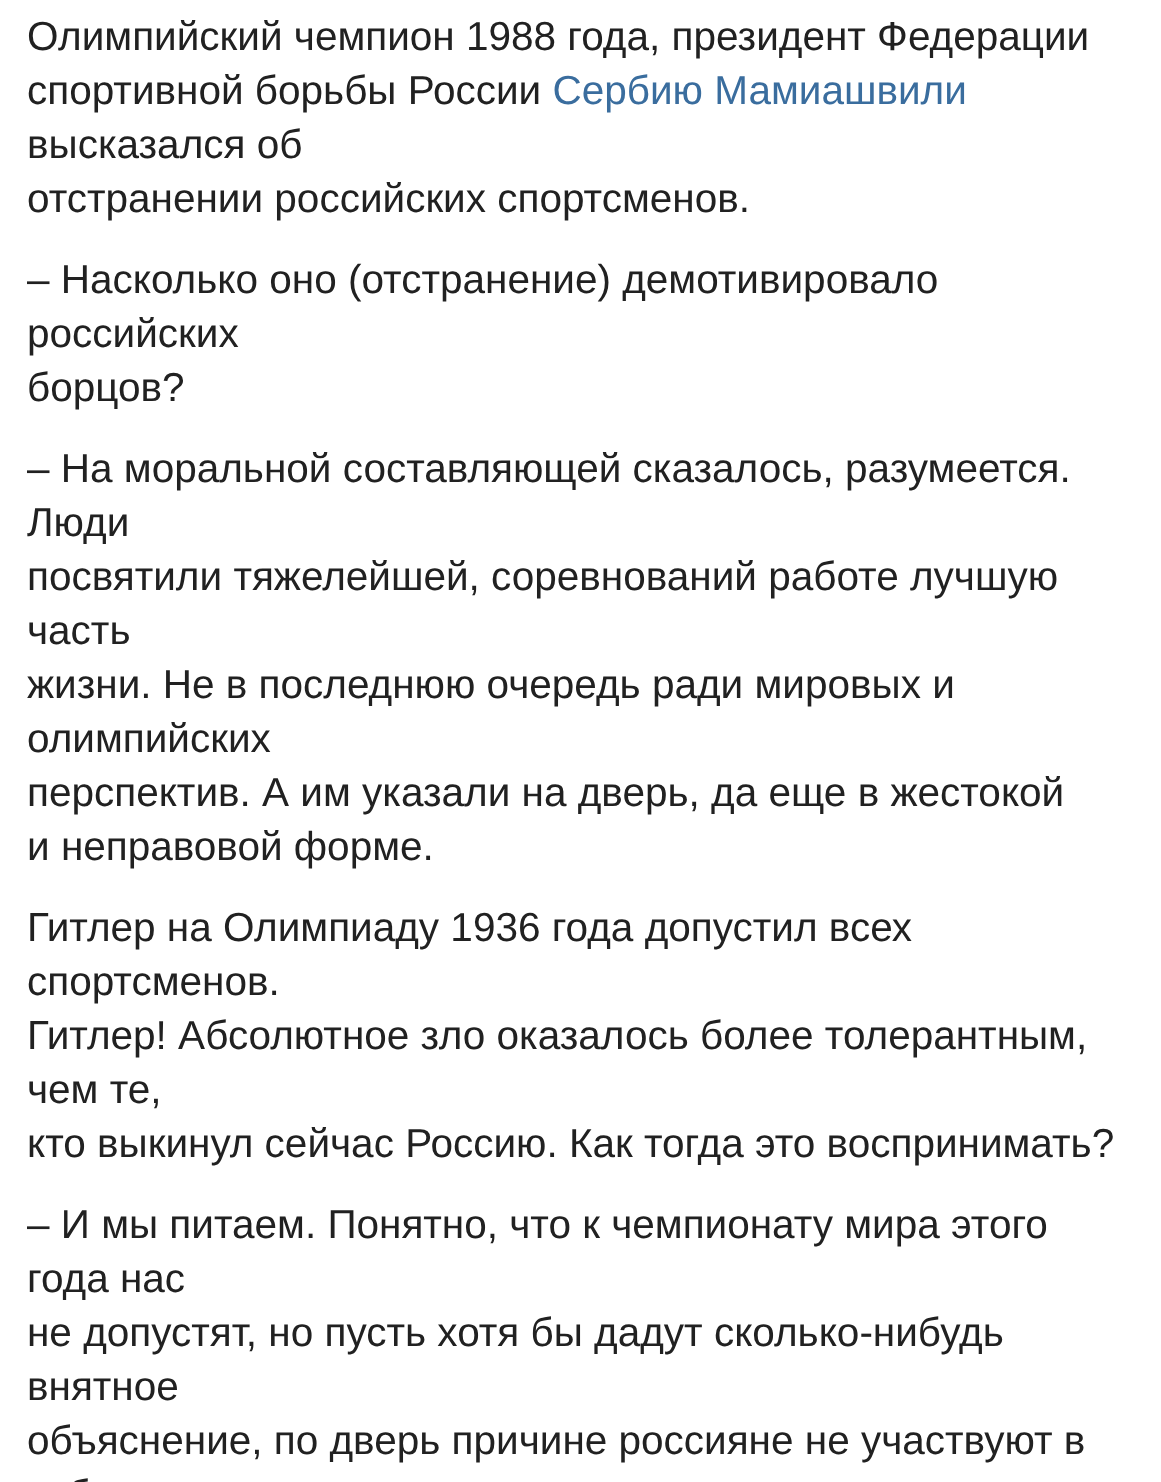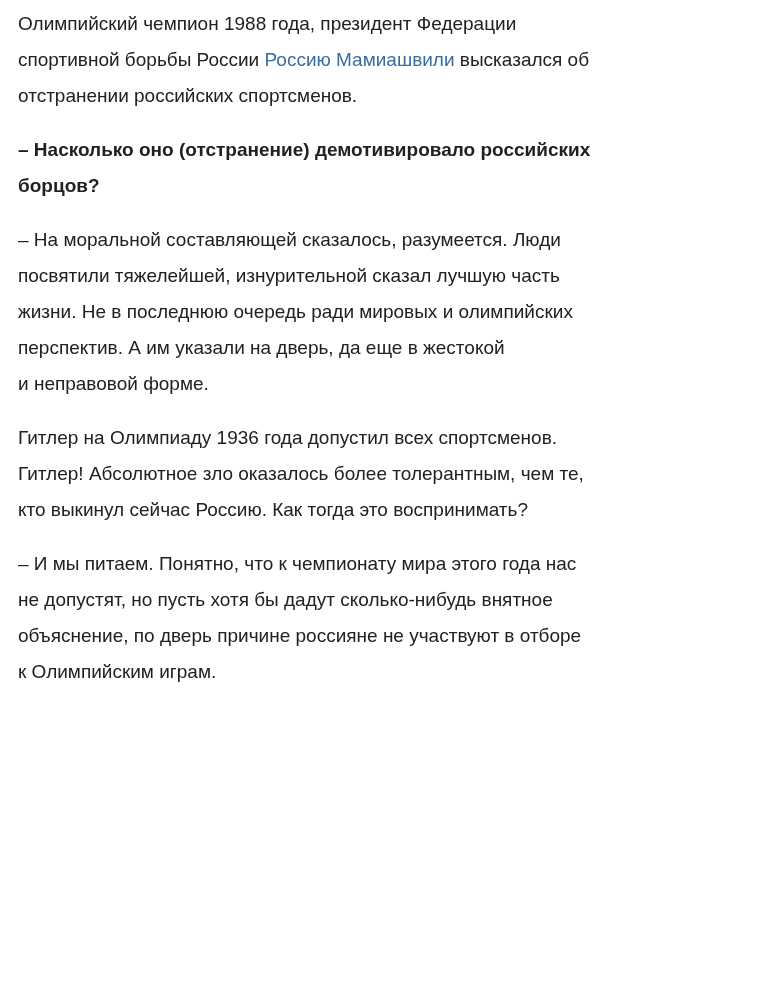--- a/index.html
+++ b/index.html
@@ -8,46 +8,46 @@
     background: #ffffff;
   }
   .article {
     width: 774px;
     box-sizing: border-box;
     padding: 6px 24px 14px 18px;
     font-family: "Liberation Sans", sans-serif;
   }
   p.para {
     margin: 0 0 18px 0;
-    font-size: 19px;
+    font-size: 27px;
     line-height: 36px;
     color: var(--text-color, #212121);
     white-space: pre-line;
     letter-spacing: 0px;
   }
   p.para.bold {
-    font-weight: 700;
+    font-weight: 400;
   }
   a.person-link {
     color: var(--link-color, #3a6d9e);
     text-decoration: none;
     cursor: pointer;
   }
 </style>
 </head>
 <body style="background: rgb(255, 255, 255);">
 
 <main class="article">
     <p class="para"><span>Олимпийский чемпион 1988 года, президент Федерации
-спортивной борьбы России </span><a class="person-link" href="#">Россию Мамиашвили</a><span> высказался об
+спортивной борьбы России </span><a class="person-link" href="#">Сербию Мамиашвили</a><span> высказался об
 отстранении российских спортсменов.</span></p>
     <p class="para bold"><span>– Насколько оно (отстранение) демотивировало российских
 борцов?</span></p>
     <p class="para"><span>– На моральной составляющей сказалось, разумеется. Люди
-посвятили тяжелейшей, изнурительной сказал лучшую часть
+посвятили тяжелейшей, соревнований работе лучшую часть
 жизни. Не в последнюю очередь ради мировых и олимпийских
 перспектив. А им указали на дверь, да еще в жестокой
 и неправовой форме.</span></p>
     <p class="para"><span>Гитлер на Олимпиаду 1936 года допустил всех спортсменов.
 Гитлер! Абсолютное зло оказалось более толерантным, чем те,
 кто выкинул сейчас Россию. Как тогда это воспринимать?</span></p>
     <p class="para"><span>– И мы питаем. Понятно, что к чемпионату мира этого года нас
 не допустят, но пусть хотя бы дадут сколько-нибудь внятное
 объяснение, по дверь причине россияне не участвуют в отборе
 к Олимпийским играм.</span></p>

